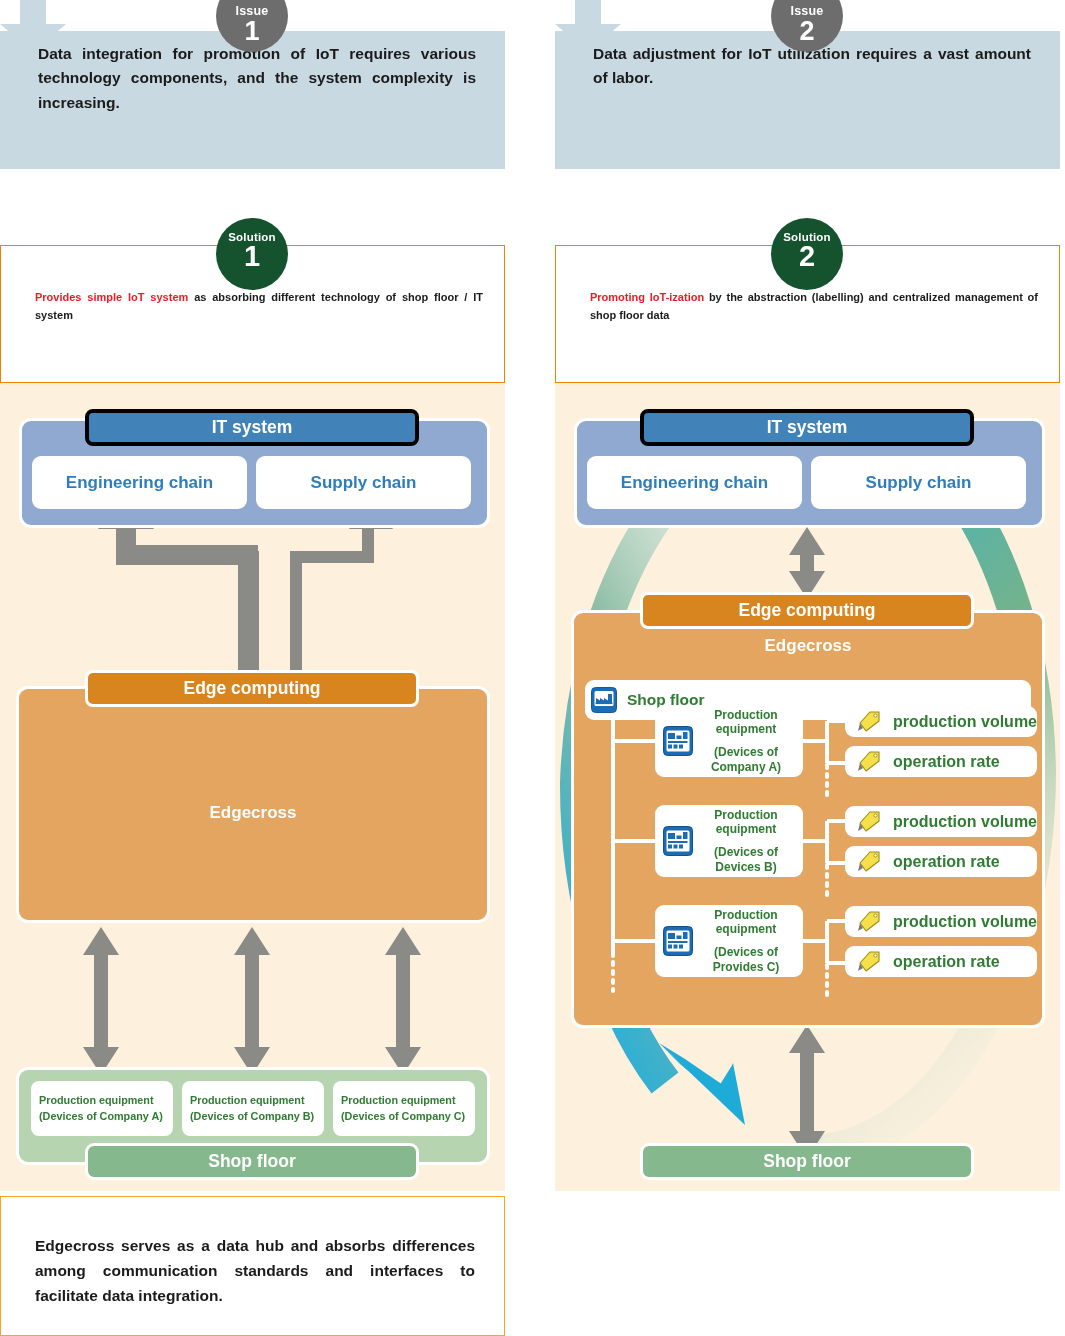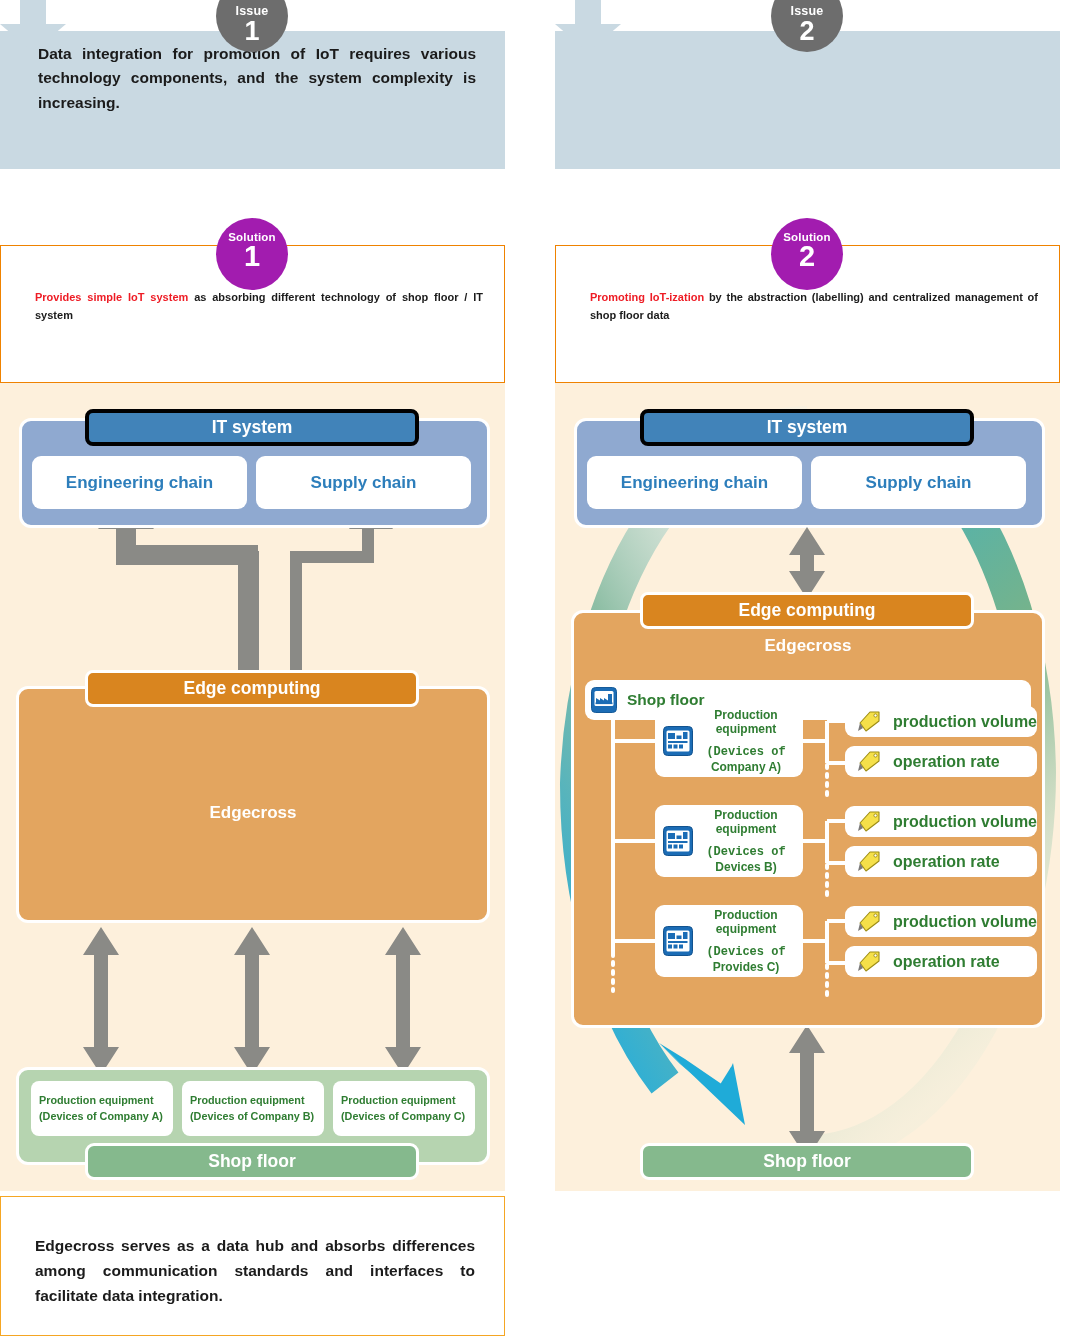--- a/index.html
+++ b/index.html
@@ -47,21 +47,21 @@
   }
   .sol-text {
     position: absolute; left: 34px; top: 43px; width: 448px;
     font-size: 11px; font-weight: bold; color: #1b1b1b;
     line-height: 1.62; text-align: justify;
   }
   .sol-hl { color: #ee1c25; }
   .sol-circle {
     position: absolute; left: 216px; top: 218px;
     width: 72px; height: 72px; border-radius: 50%;
-    background: #a21caf; color: #fff; text-align: center; z-index: 30;
+    background: #14532d; color: #fff; text-align: center; z-index: 30;
   }
   .sol-circle .lbl { font-size: 11.5px; font-weight: bold; margin-top: 13px; letter-spacing: .2px; }
   .sol-circle .num { font-size: 29px; font-weight: bold; line-height: .82; margin-top: 2px; }
 
   
   .canvas {
     position: absolute; left: 0px; top: 383px;
     width: 505px; height: 808px;
     background: #fdf0dc; overflow: hidden;
   }
@@ -123,21 +123,21 @@
   }
   .node-shopfloor { padding-left: 6px; }
   .node-label { color: #2f7d32; font-weight: bold; }
   .nl-shopfloor { font-size: 15.5px; margin-left: 10px; }
   .nl-tag { font-size: 16px; margin-left: 12px; }
   .pe-text {
     display: flex; flex-direction: column; justify-content: center;
     color: #2f7d32; font-weight: bold; font-size: 12px;
     line-height: 1.22; text-align: center; flex: 1; padding-right: 4px;
   }
-  .pe-text .sub { margin-top: 8px; font-family: Liberation Mono, monospace; }
+  .pe-text .sub { margin-top: 8px; }
 
   
   .caption {
     position: absolute; left: 0px; top: 1196px;
     width: 505px; height: 140px;
     background: #fff; border: 1.6px solid #f5a623;
   }
   .caption-text {
     position: absolute; left: 34px; top: 36px; width: 440px;
     font-size: 15.5px; font-weight: bold; color: #1b1b1b;
@@ -249,20 +249,21 @@
     </div>
 
     <div class="caption">
       <div class="caption-text">Edgecross serves as a data hub and absorbs differences among communication standards and interfaces to facilitate data integration.</div>
     </div>
   </div>
 
   <div class="col col-right">
 
     <div class="issue-band"></div>
+    <div class="issue-text">Data adjustment for IoT utilization requires a vast amount of labor.</div>
     <svg class="layer issue-arrow" viewBox="0 0 66 52">
       <polygon points="20,0 46,0 46,24 66,24 33,52 0,24 20,24" fill="#c9d9e2"></polygon>
     </svg>
     <div class="issue-circle">
       <div class="lbl">Issue</div>
       <div class="num">2</div>
     </div>
 
     <div class="sol-box">
       <div class="sol-text">

